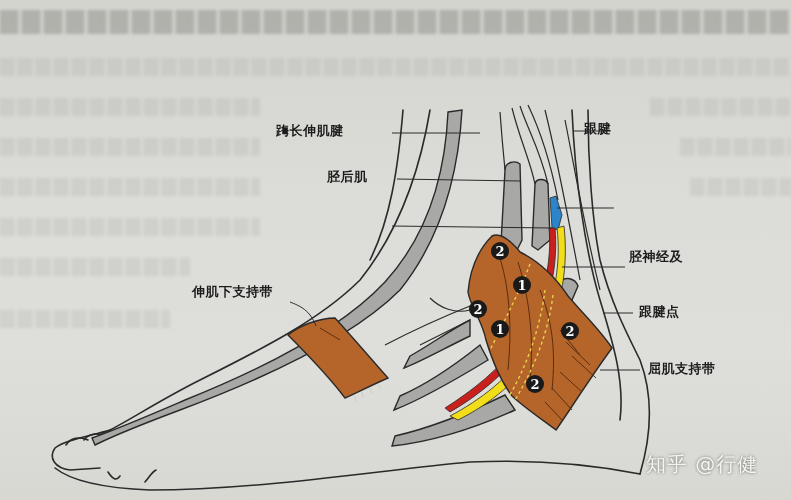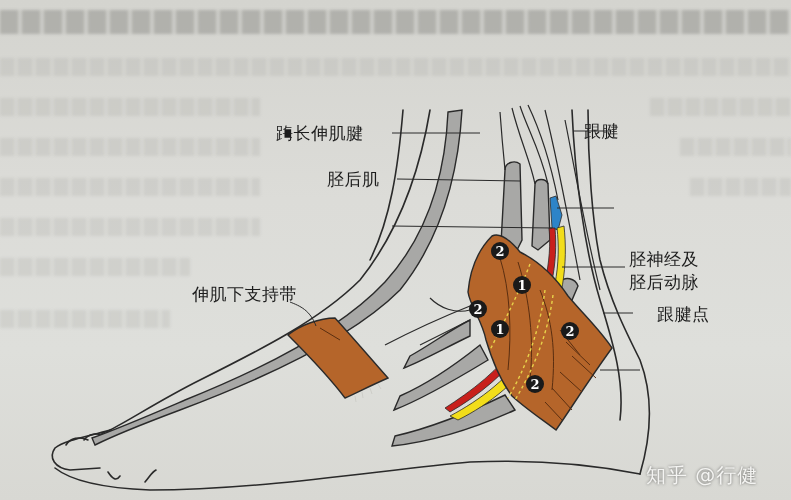--- a/index.html
+++ b/index.html
@@ -1,22 +1,22 @@
 <!DOCTYPE html>
 <html><head>
 <meta charset="utf-8">
 <style>
   html,body{margin:0;padding:0;}
   body{width:791px;height:500px;overflow:hidden;background:#d9d9d4;font-family:"DejaVu Serif","Liberation Serif",serif;}
   .page{position:relative;width:791px;height:500px;background:linear-gradient(180deg,#d4d4cf 0%,#dcdcd8 40%,#dedfdb 70%,#d8d8d3 100%);overflow:hidden;}
   .ghost-line{position:absolute;left:0;width:791px;height:18px;background:repeating-linear-gradient(90deg,rgba(150,150,145,0.18) 0 14px,rgba(150,150,145,0.05) 14px 18px);filter:blur(1.5px);}
   .ghost-title{position:absolute;left:0;top:10px;width:791px;height:24px;background:repeating-linear-gradient(90deg,rgba(110,110,105,0.35) 0 18px,rgba(110,110,105,0.08) 18px 22px);filter:blur(1.6px);}
   svg.art{position:absolute;left:0;top:0;}
-  .label{position:absolute;font-size:17px;color:#1c1c1c;white-space:nowrap;letter-spacing:0.5px;}
-  .watermark{position:absolute;left:646px;top:451px;font-family:"DejaVu Sans","Liberation Sans",sans-serif;font-size:20px;color:#f4f4f2;text-shadow:0 0 3px rgba(0,0,0,0.55);letter-spacing:1px;margin-top:11px;}
+  .label{position:absolute;font-size:13px;color:#1c1c1c;white-space:nowrap;letter-spacing:0.5px;font-weight:bold;}
+  .watermark{position:absolute;left:646px;top:451px;font-family:"DejaVu Sans","Liberation Sans",sans-serif;font-size:20px;color:#f4f4f2;text-shadow:0 0 3px rgba(0,0,0,0.55);letter-spacing:1px;}
 </style>
 </head>
 <body>
 
 <div class="page">
 
   <div class="ghost-title"></div>
   <div class="ghost-line" style="top:58px"></div>
   <div class="ghost-line" style="top:98px;width:260px"></div>
   <div class="ghost-line" style="top:138px;width:260px"></div>
@@ -143,17 +143,17 @@
         </g>
     </g>
   </svg>
 
   <div class="label" style="left:276px;top:122px">踇长伸肌腱</div>
   <div class="label" style="left:327px;top:168px">胫后肌</div>
   <div class="label" style="left:192px;top:283px">伸肌下支持带</div>
 
   <div class="label" style="left:584px;top:120px">跟腱</div>
   <div class="label" style="left:629px;top:248px">胫神经及</div>
-  <div class="label" style="left:629px;top:271px">胫后动脉</div>
-  <div class="label" style="left:657px;top:303px">跟腱点</div>
+  <div class="label" style="left:639px;top:303px">跟腱点</div>
+  <div class="label" style="left:648px;top:360px">屈肌支持带</div>
 
   <div class="watermark">知乎 @行健</div>
 </div>
 
 </body></html>

